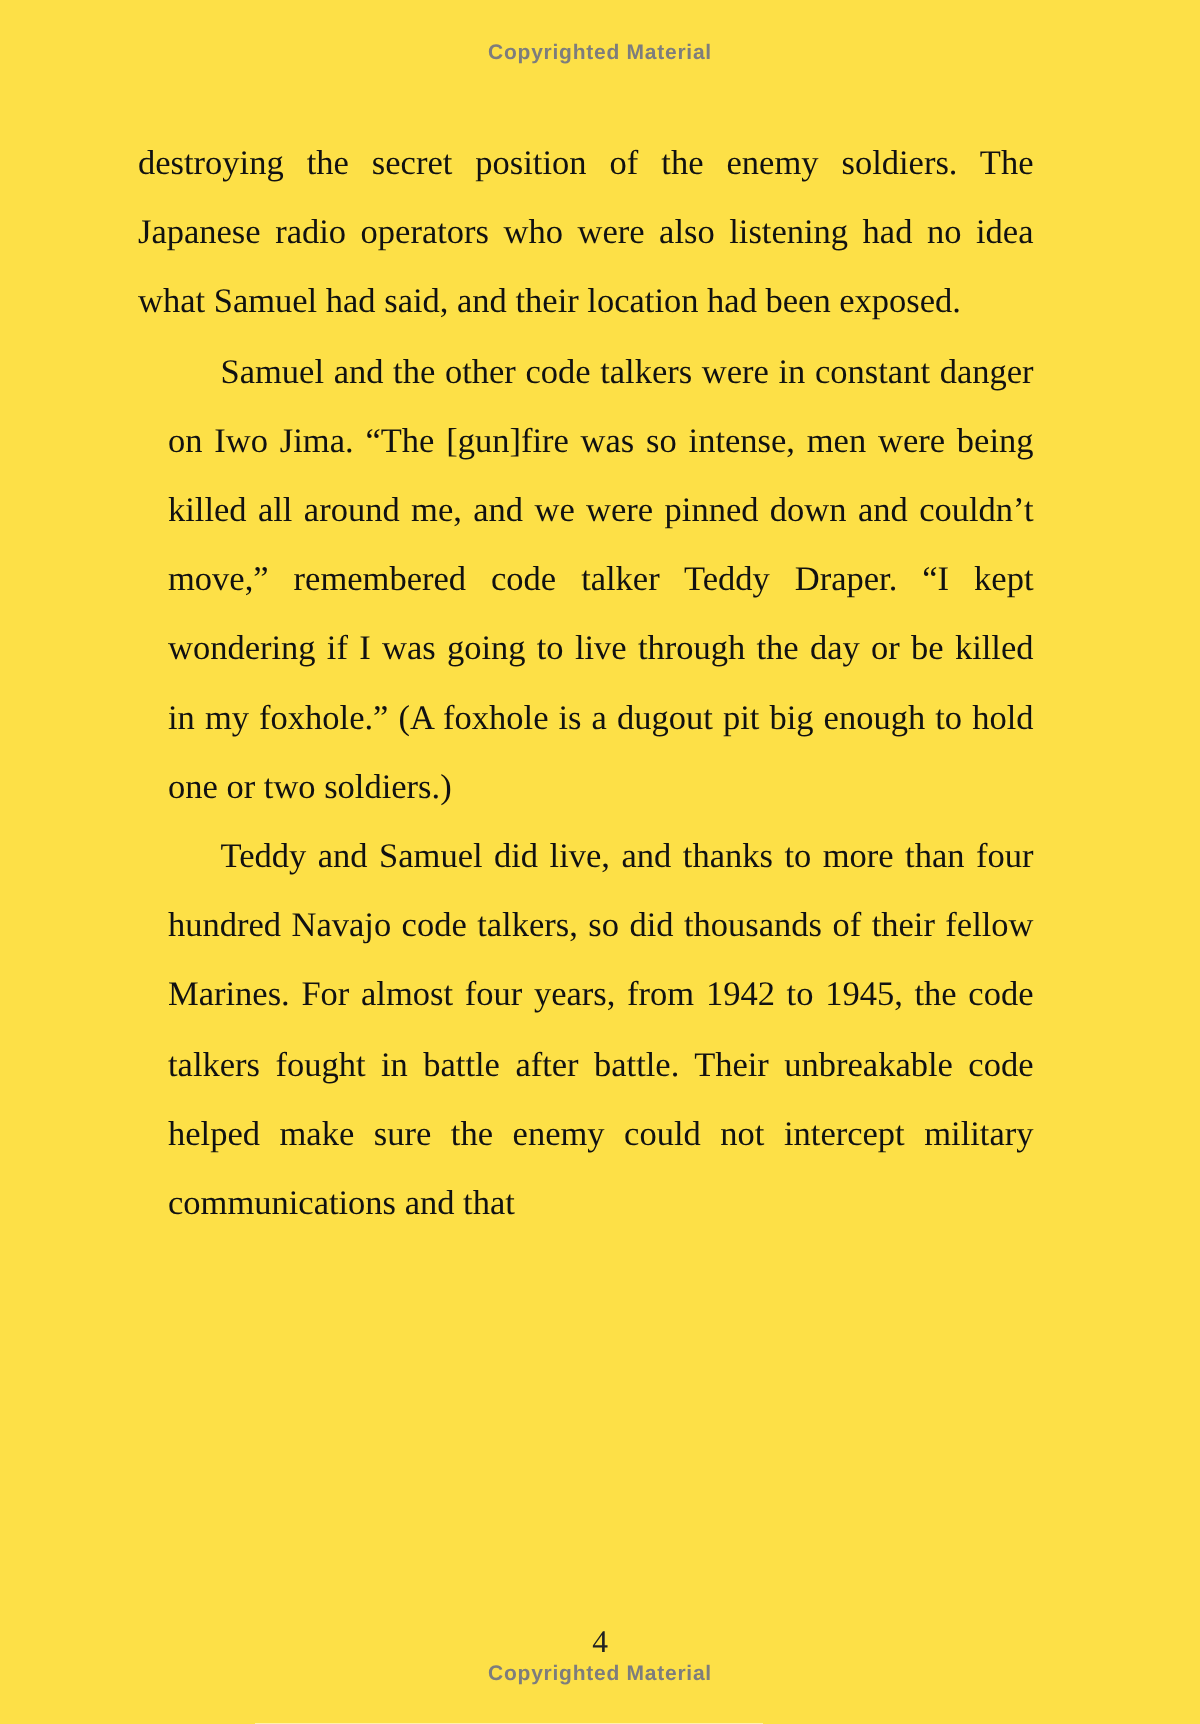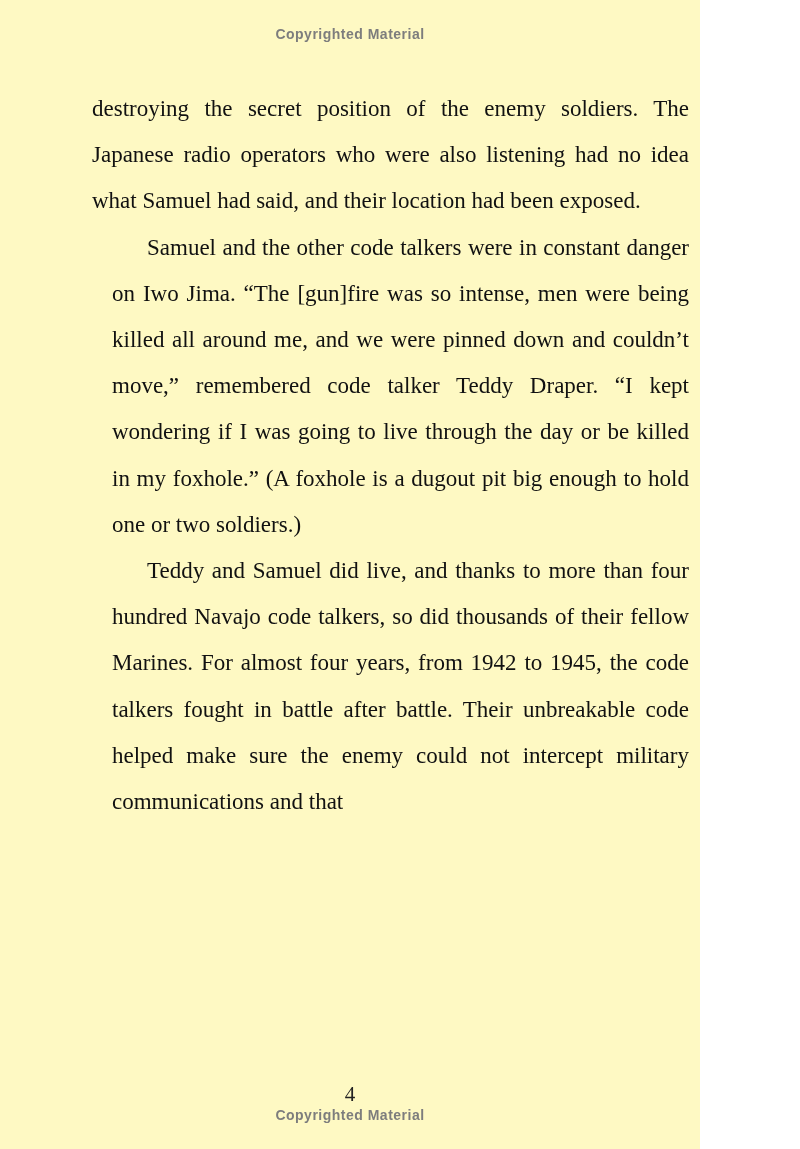--- a/index.html
+++ b/index.html
@@ -2,23 +2,23 @@
 <html><head>
 <meta charset="utf-8">
 <style>
   html, body {
     margin: 0;
     padding: 0;
     background: #ffffff;
   }
   .page {
     position: relative;
-    width: 700px;
+    width: 800px;
     height: 1149px;
-    background: #fef9c3;
+    background: #fde047;
     overflow: hidden;
     font-family: "Liberation Serif", "DejaVu Serif", serif;
   }
   .copyright-top {
     position: absolute;
     top: 26px;
     left: 0;
     width: 100%;
     text-align: center;
     font-family: "Liberation Sans", "DejaVu Sans", sans-serif;

